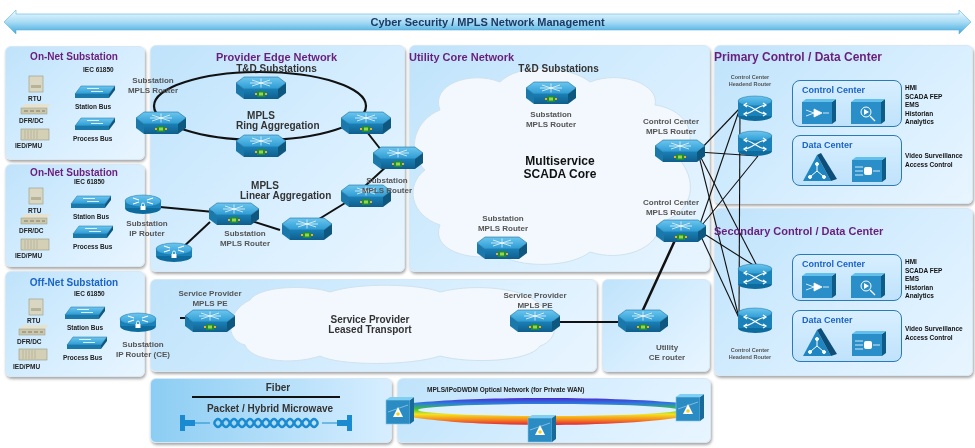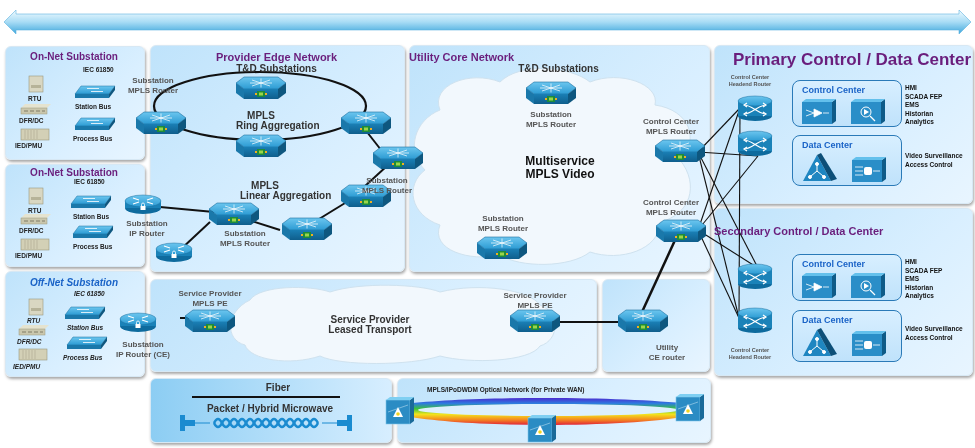--- a/index.html
+++ b/index.html
@@ -123,20 +123,21 @@
         <circle cx="12" cy="14" r="1.8" fill="#f2d21e"></circle>
         <line x1="2" y1="12" x2="22" y2="5" stroke="#cfeaf8" stroke-width="0.5"></line>
     </g>
   </defs>
 </svg>
 
 <div class="abs" style="left:0;top:0;width:975px;height:40px;">
   <svg width="975" height="40">
     <polygon points="4,22 16,10 16,14 959,14 959,10 971,22 959,34 959,30 16,30 16,34" fill="url(#bannerG)" stroke="#5fb3df" stroke-width="0.6"></polygon>
   </svg>
+  <div id="banner-text" class="abs" style="left:0;width:975px;top:16px;text-align:center;">Cyber Security / MPLS Network Management</div>
 </div>
 
 <div class="panel" style="left:5px;top:46px;width:138px;height:112px;"></div>
 <div class="panel" style="left:5px;top:164px;width:138px;height:101px;"></div>
 <div class="panel" style="left:5px;top:271px;width:138px;height:104px;"></div>
 
 <div class="panel" style="left:150px;top:45px;width:253px;height:225px;"></div>
 <div class="panel" style="left:409px;top:45px;width:299px;height:225px;"></div>
 <div class="panel" style="left:714px;top:45px;width:257px;height:157px;"></div>
 <div class="panel" style="left:714px;top:208px;width:257px;height:166px;"></div>
@@ -205,21 +206,21 @@
       <use href="#switch" x="68" y="32"></use>
       <use href="#switch" x="70" y="62"></use>
     </svg>
   <div class="abs lbl-sm" style="left:23px;top:43px;">RTU</div>
   <div class="abs lbl-sm" style="left:14px;top:63px;">DFR/DC</div>
   <div class="abs lbl-sm" style="left:10px;top:88px;">IED/PMU</div>
   <div class="abs lbl-sm" style="left:68px;top:49px;">Station Bus</div>
   <div class="abs lbl-sm" style="left:68px;top:79px;">Process Bus</div>
 </div>
 
-<div class="abs" style="left:5px;top:271px;width:138px;height:104px;font-style:italic;">
+<div class="abs" style="left:5px;top:271px;width:138px;height:104px;">
   <div class="abs title-blue" style="left:0;width:138px;text-align:center;top:6px;font-size:10px;">Off-Net Substation</div>
   <div class="abs lbl-sm" style="left:69px;top:19px;">IEC 61850</div>
   <svg width="138" height="104">
       <use href="#rtu" x="24" y="28"></use>
       <use href="#dfr" x="14" y="54"></use>
       <use href="#ied" x="14" y="78"></use>
       <use href="#switch" x="62" y="36"></use>
       <use href="#switch" x="64" y="66"></use>
     </svg>
   <div class="abs lbl-sm" style="left:22px;top:46px;">RTU</div>
@@ -261,33 +262,33 @@
 
 <div class="abs lbl" style="left:236px;width:50px;top:111px;"><span>MPLS</span><br><span>Ring Aggregation</span></div>
 <div class="abs lbl" style="left:240px;width:50px;top:181px;"><span>MPLS</span><br><span>Linear Aggregation</span></div>
 <div class="abs lbl-grey" style="left:108px;width:90px;top:76px;"><span>Substation</span><br><span>MPLS Router</span></div>
 <div class="abs lbl-grey" style="left:352px;width:70px;top:176px;"><span>Substation</span><br><span>MPLS Router</span></div>
 <div class="abs lbl-grey" style="left:210px;width:70px;top:229px;"><span>Substation</span><br><span>MPLS Router</span></div>
 <div class="abs lbl-grey" style="left:112px;width:70px;top:219px;"><span>Substation</span><br><span>IP Router</span></div>
 
 <div class="abs title-purple" style="left:409px;width:299px;top:51px;font-size:11px;">Utility Core Network</div>
 <div class="abs lbl" style="left:409px;width:299px;top:64px;">T&amp;D Substations</div>
-<div class="abs" style="left:510px;width:100px;top:155px;text-align:center;font-size:12px;font-weight:bold;color:#111;line-height:13px;"><span>Multiservice</span><br><span>MPLS Video</span></div>
+<div class="abs" style="left:510px;width:100px;top:155px;text-align:center;font-size:12px;font-weight:bold;color:#111;line-height:13px;"><span>Multiservice</span><br><span>SCADA Core</span></div>
 <div class="abs lbl-grey" style="left:516px;width:70px;top:110px;"><span>Substation</span><br><span>MPLS Router</span></div>
 <div class="abs lbl-grey" style="left:468px;width:70px;top:214px;"><span>Substation</span><br><span>MPLS Router</span></div>
 <div class="abs lbl-grey" style="left:636px;width:70px;top:117px;"><span>Control Center</span><br><span>MPLS Router</span></div>
 <div class="abs lbl-grey" style="left:636px;width:70px;top:198px;"><span>Control Center</span><br><span>MPLS Router</span></div>
 
 <div class="abs lbl-grey" style="left:175px;width:70px;top:289px;"><span>Service Provider</span><br><span>MPLS PE</span></div>
 <div class="abs lbl-grey" style="left:500px;width:70px;top:291px;"><span>Service Provider</span><br><span>MPLS PE</span></div>
 <div class="abs lbl" style="left:320px;width:100px;top:315px;"><span>Service Provider</span><br><span>Leased Transport</span></div>
 <div class="abs lbl-grey" style="left:108px;width:70px;top:340px;"><span>Substation</span><br><span>IP Router (CE)</span></div>
 <div class="abs lbl-grey" style="left:632px;width:70px;top:343px;"><span>Utility</span><br><span>CE router</span></div>
 
-<div class="abs title-purple" style="left:714px;width:257px;text-align:right;top:50px;font-size:17px;">Primary Control / Data Center</div>
+<div class="abs title-purple" style="left:714px;width:257px;text-align:left;top:50px;font-size:12px;">Primary Control / Data Center</div>
 <div class="abs" style="left:722px;width:56px;top:74px;text-align:center;font-size:5.5px;font-weight:bold;color:#555;line-height:7px;"><span>Control Center</span><br><span>Headend Router</span></div>
 <div class="sub-box" style="left:792px;top:80px;width:108px;height:45px;"></div>
 <div class="abs title-blue" style="left:802px;top:85px;font-size:9px;">Control Center</div>
 <div class="sub-box" style="left:792px;top:135px;width:108px;height:49px;"></div>
 <div class="abs title-blue" style="left:802px;top:140px;font-size:9px;">Data Center</div>
 <div class="abs lbl-list" style="left:905px;top:84px;">
   <div>HMI</div>
     <div>SCADA FEP</div>
     <div>EMS</div>
     <div>Historian</div>

